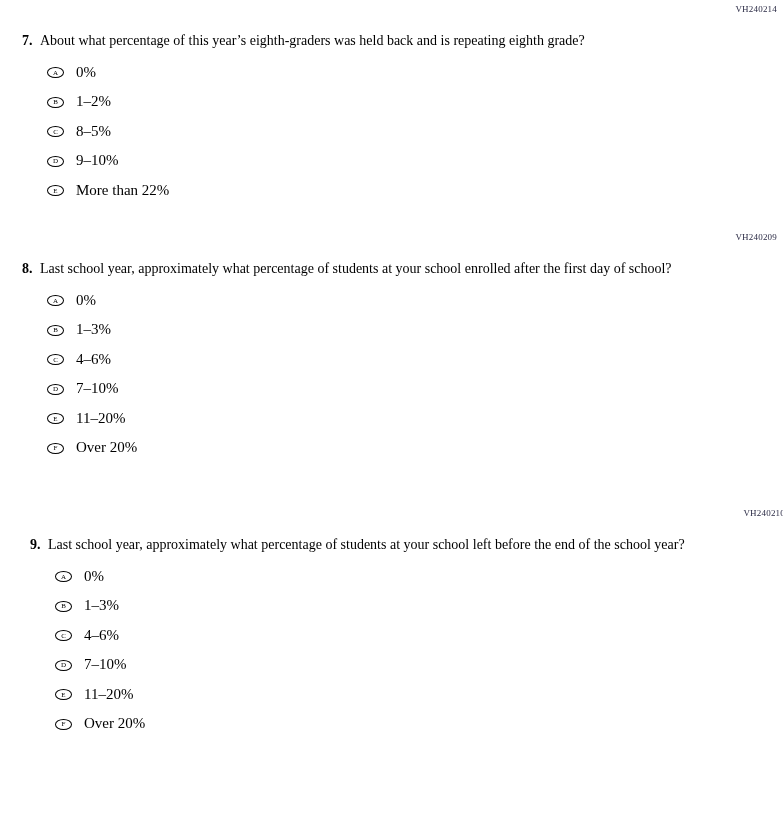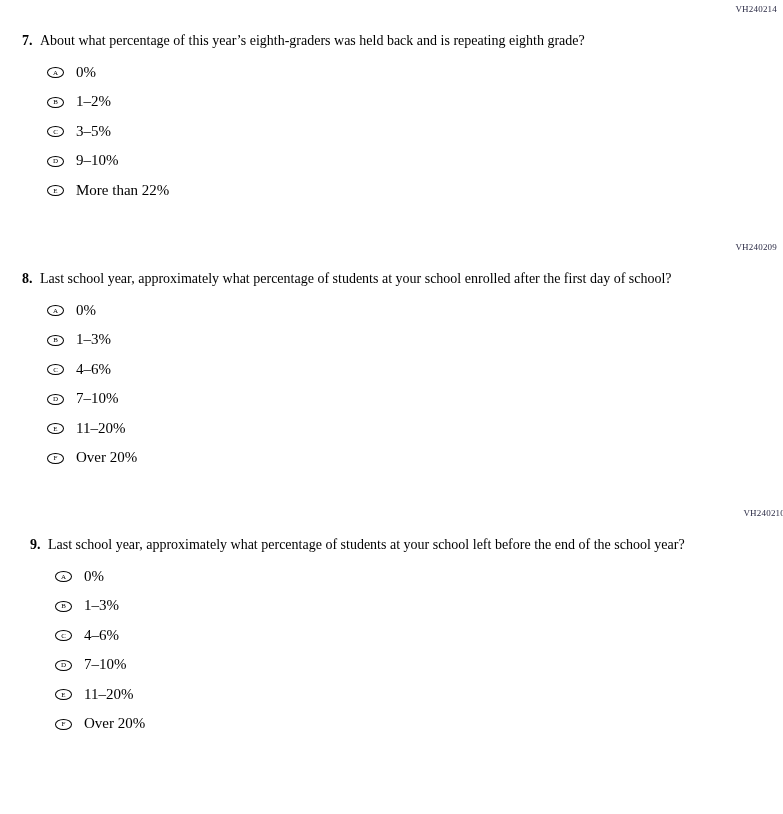--- a/index.html
+++ b/index.html
@@ -15,21 +15,21 @@
     font-family: "Liberation Serif", serif;
     color: #000000;
     overflow: hidden;
   }
   .block {
     position: absolute;
     left: 0;
     width: 783px;
   }
   .block-1 { top: 4px; }
-  .block-2 { top: 242px; }
+  .block-2 { top: 232px; }
   .block-3 { top: 508px; margin-left: 8px; }
 
   .item-code {
     height: 12px;
     text-align: right;
     padding-right: 6px;
     font-size: 9px;
     letter-spacing: 0.2px;
     color: #2b2b45;
   }
@@ -95,21 +95,21 @@
       <div class="option">
         <span class="oval">A</span>
         <span class="option-label">0%</span>
       </div>
       <div class="option">
         <span class="oval">B</span>
         <span class="option-label">1–2%</span>
       </div>
       <div class="option">
         <span class="oval">C</span>
-        <span class="option-label">3–5%</span>
+        <span class="option-label">8–5%</span>
       </div>
       <div class="option">
         <span class="oval">D</span>
         <span class="option-label">9–10%</span>
       </div>
       <div class="option">
         <span class="oval">E</span>
         <span class="option-label">More than 22%</span>
       </div>
     </div>

